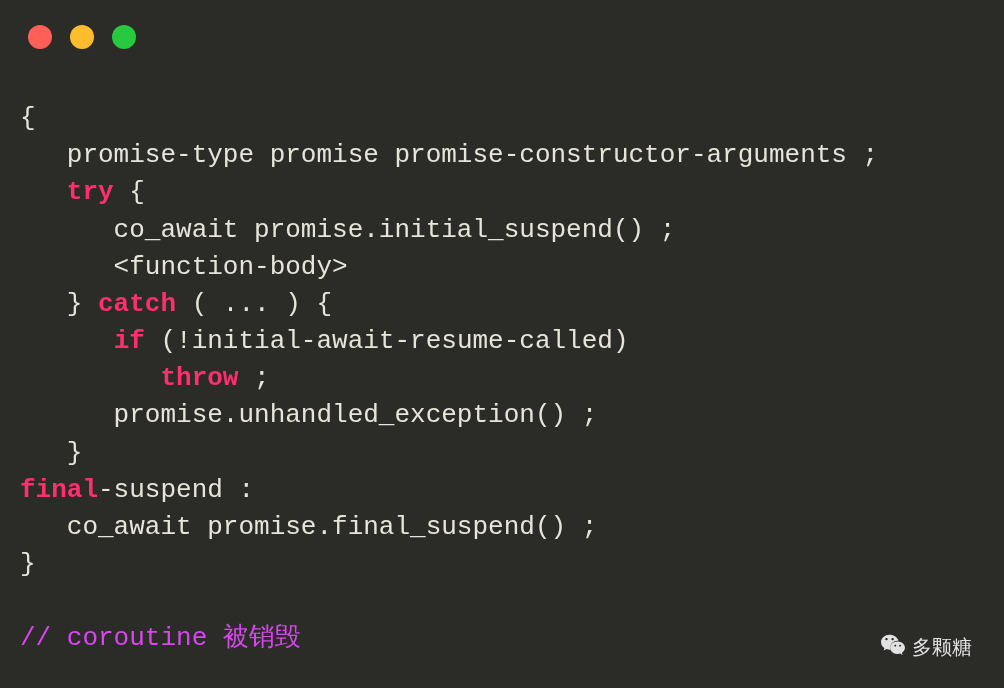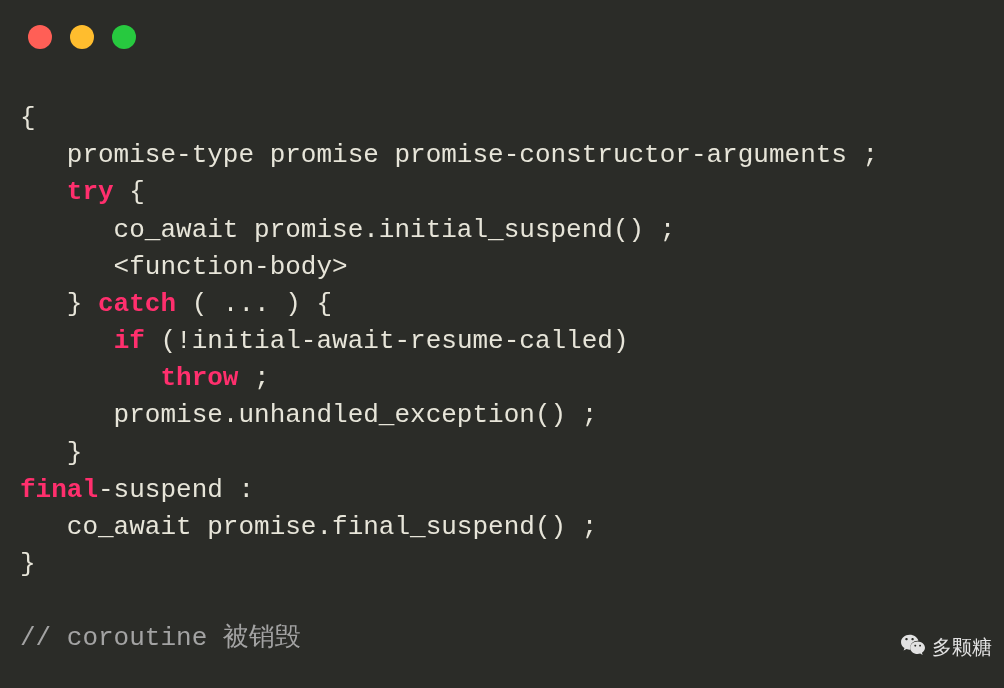--- a/index.html
+++ b/index.html
@@ -38,25 +38,25 @@
     top: 100px;
     left: 20px;
     right: 20px;
     font-size: 26px;
     line-height: 1.43;
     white-space: pre;
     color: #e7e5d9;
   }
   .p  { color: #e7e5d9; }    
   .kw { color: #ff2f6d; font-weight: bold; }    
-  .cm { color: #a3a3a3; }    
+  .cm { color: #d946ef; }    
 
   .watermark {
     position: absolute;
-    right: 12px;
+    right: 32px;
     bottom: 25px;
     display: flex;
     align-items: center;
     gap: 6px;
     color: #e2e2e2;
     font-family: -apple-system, "PingFang SC", "Helvetica Neue", Arial, sans-serif;
     font-size: 20px;
   }
   .watermark svg {
     width: 26px;

